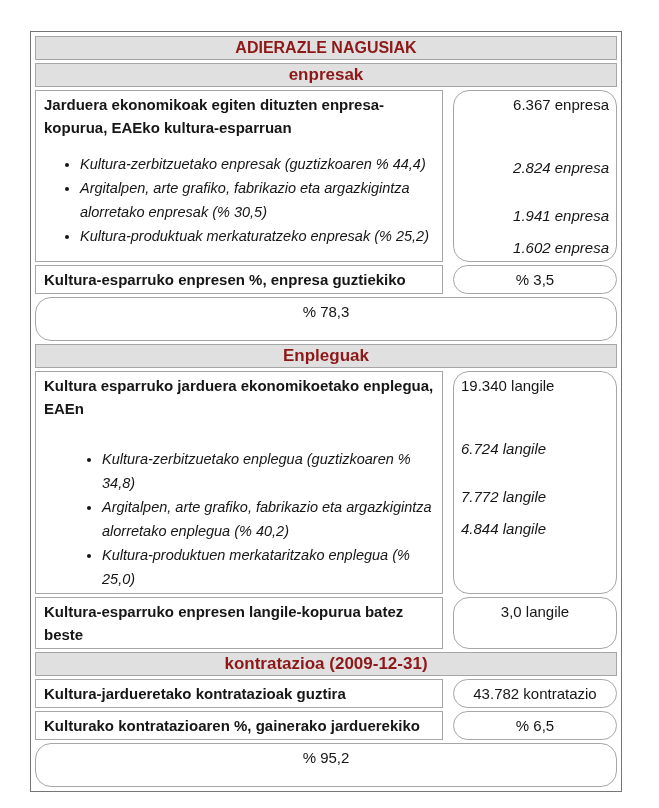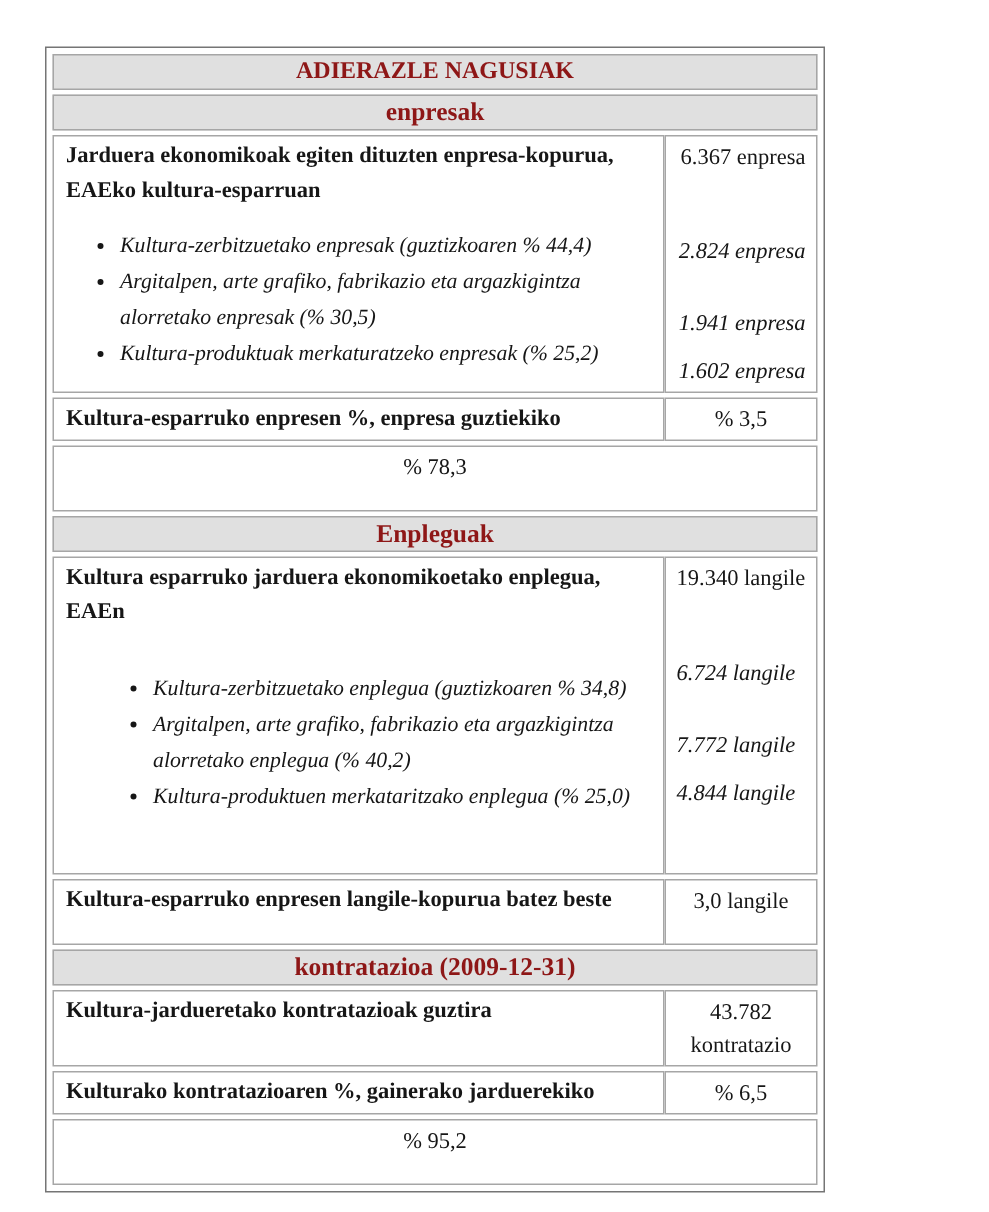--- a/index.html
+++ b/index.html
@@ -2,38 +2,38 @@
 <html><head>
 <meta charset="utf-8">
 <style>
   html,body { margin:0; padding:0; }
   body {
     width:659px; height:808px; background:#ffffff;
     font-family:"Liberation Sans","DejaVu Sans",sans-serif;
     color:#161616; position:relative; overflow:hidden;
   }
   .tbl {
-    position:absolute; left:30px; top:31px; width:520px;
+    position:absolute; left:30px; top:31px; width:592px;
     box-sizing:border-box; border:1px solid #757575; background:#ffffff;
-    padding:4px; display:flex; flex-direction:column; gap:3px;font-family:Liberation Serif, serif;
+    padding:4px; display:flex; flex-direction:column; gap:3px;
   }
   .band {
     box-sizing:border-box; border:1px solid #a6a6a6; background:#e0e0e0;
     text-align:center; font-weight:bold; color:#8e1717;
     font-size:17px; line-height:18px; padding:2px 0;
   }
   .band.main { font-size:16px; }
-  .row { display:flex; gap:0; }
+  .row { display:flex; gap:10px; }
   .cell { box-sizing:border-box; border:1px solid #a6a6a6; background:#ffffff; }
   .lab {
     width:408px; font-weight:bold; font-size:15px; line-height:23px;
     padding:2px 8px 2px 8px;
   }
   .val {
-    flex:1; font-size:15px; line-height:22px; padding:3px 7px 2px 7px;
+    flex:1; font-size:15px; line-height:22px; padding:3px 7px 2px 7px;border-radius:16px;
   }
   .val.rightA { text-align:right; }
   .val.leftA  { text-align:left; }
   .val.center { text-align:center; }
   .h2    { min-height:44px; }
   .tall1 { min-height:162px; }
   .tall2 { min-height:212px; }
   .bullets {
     list-style:disc; margin:13px 0 0 0; padding-left:36px;
     font-weight:normal; font-style:italic; font-size:14.5px; line-height:24px;

